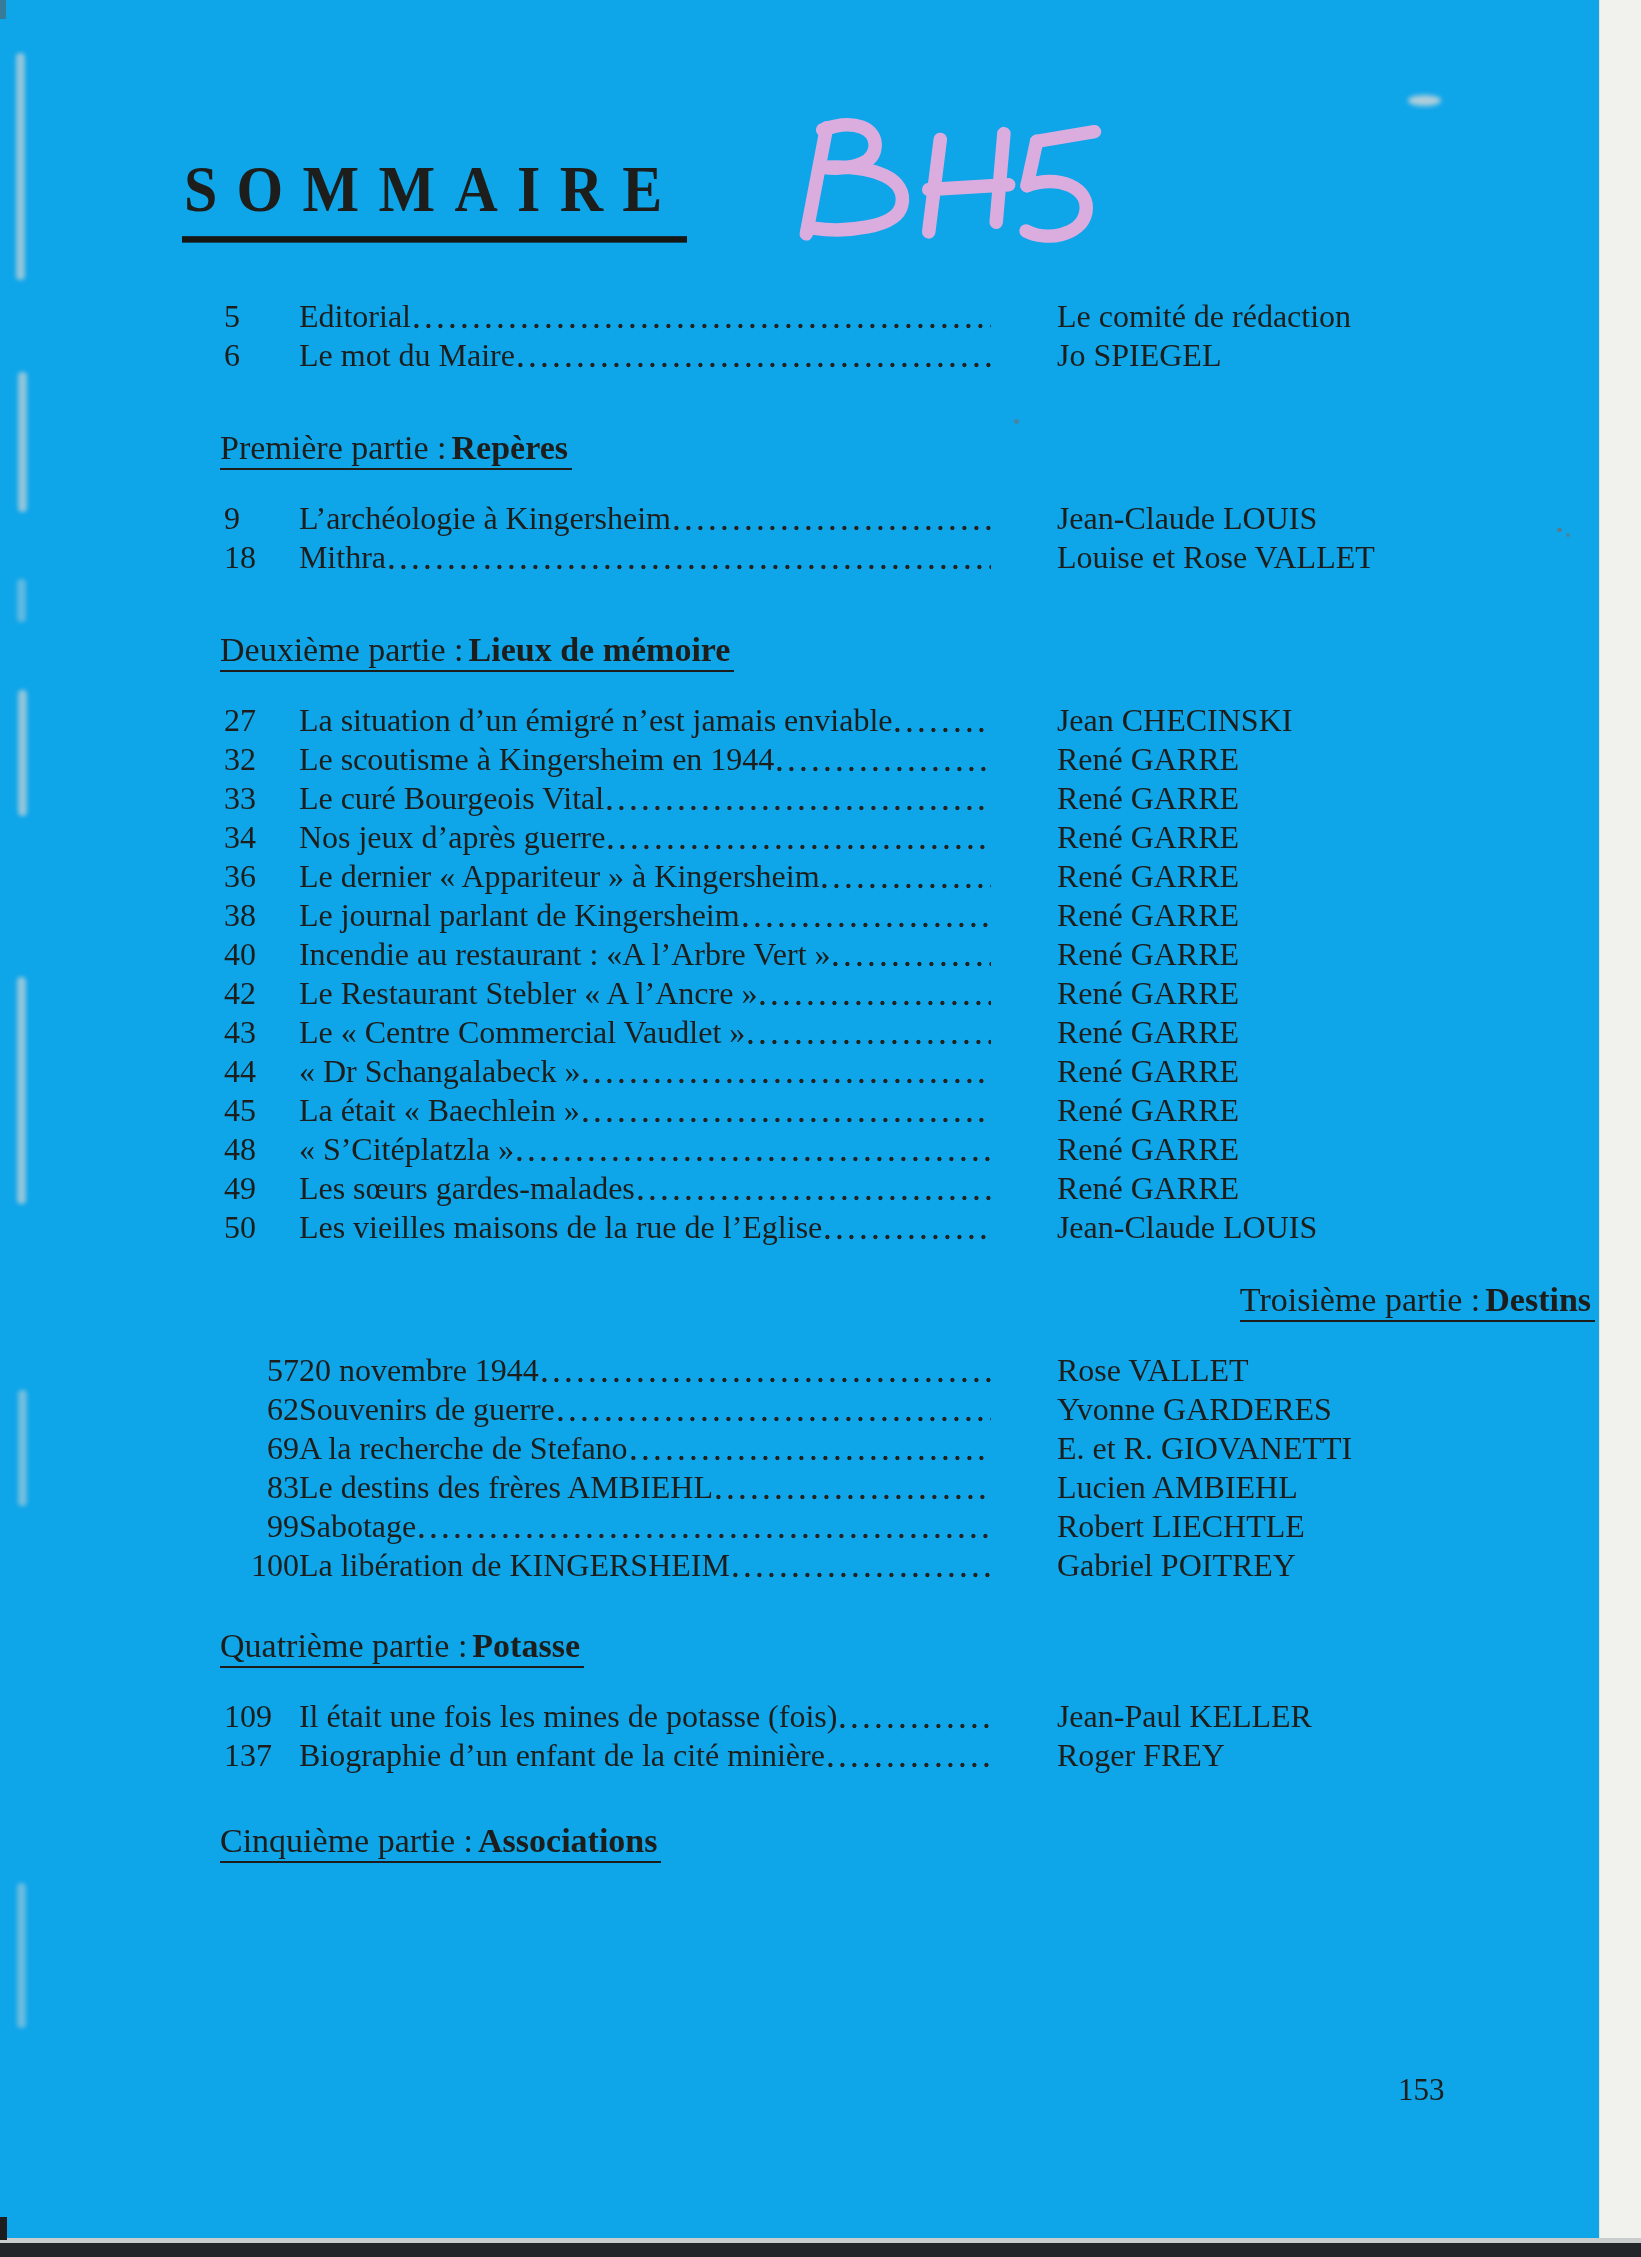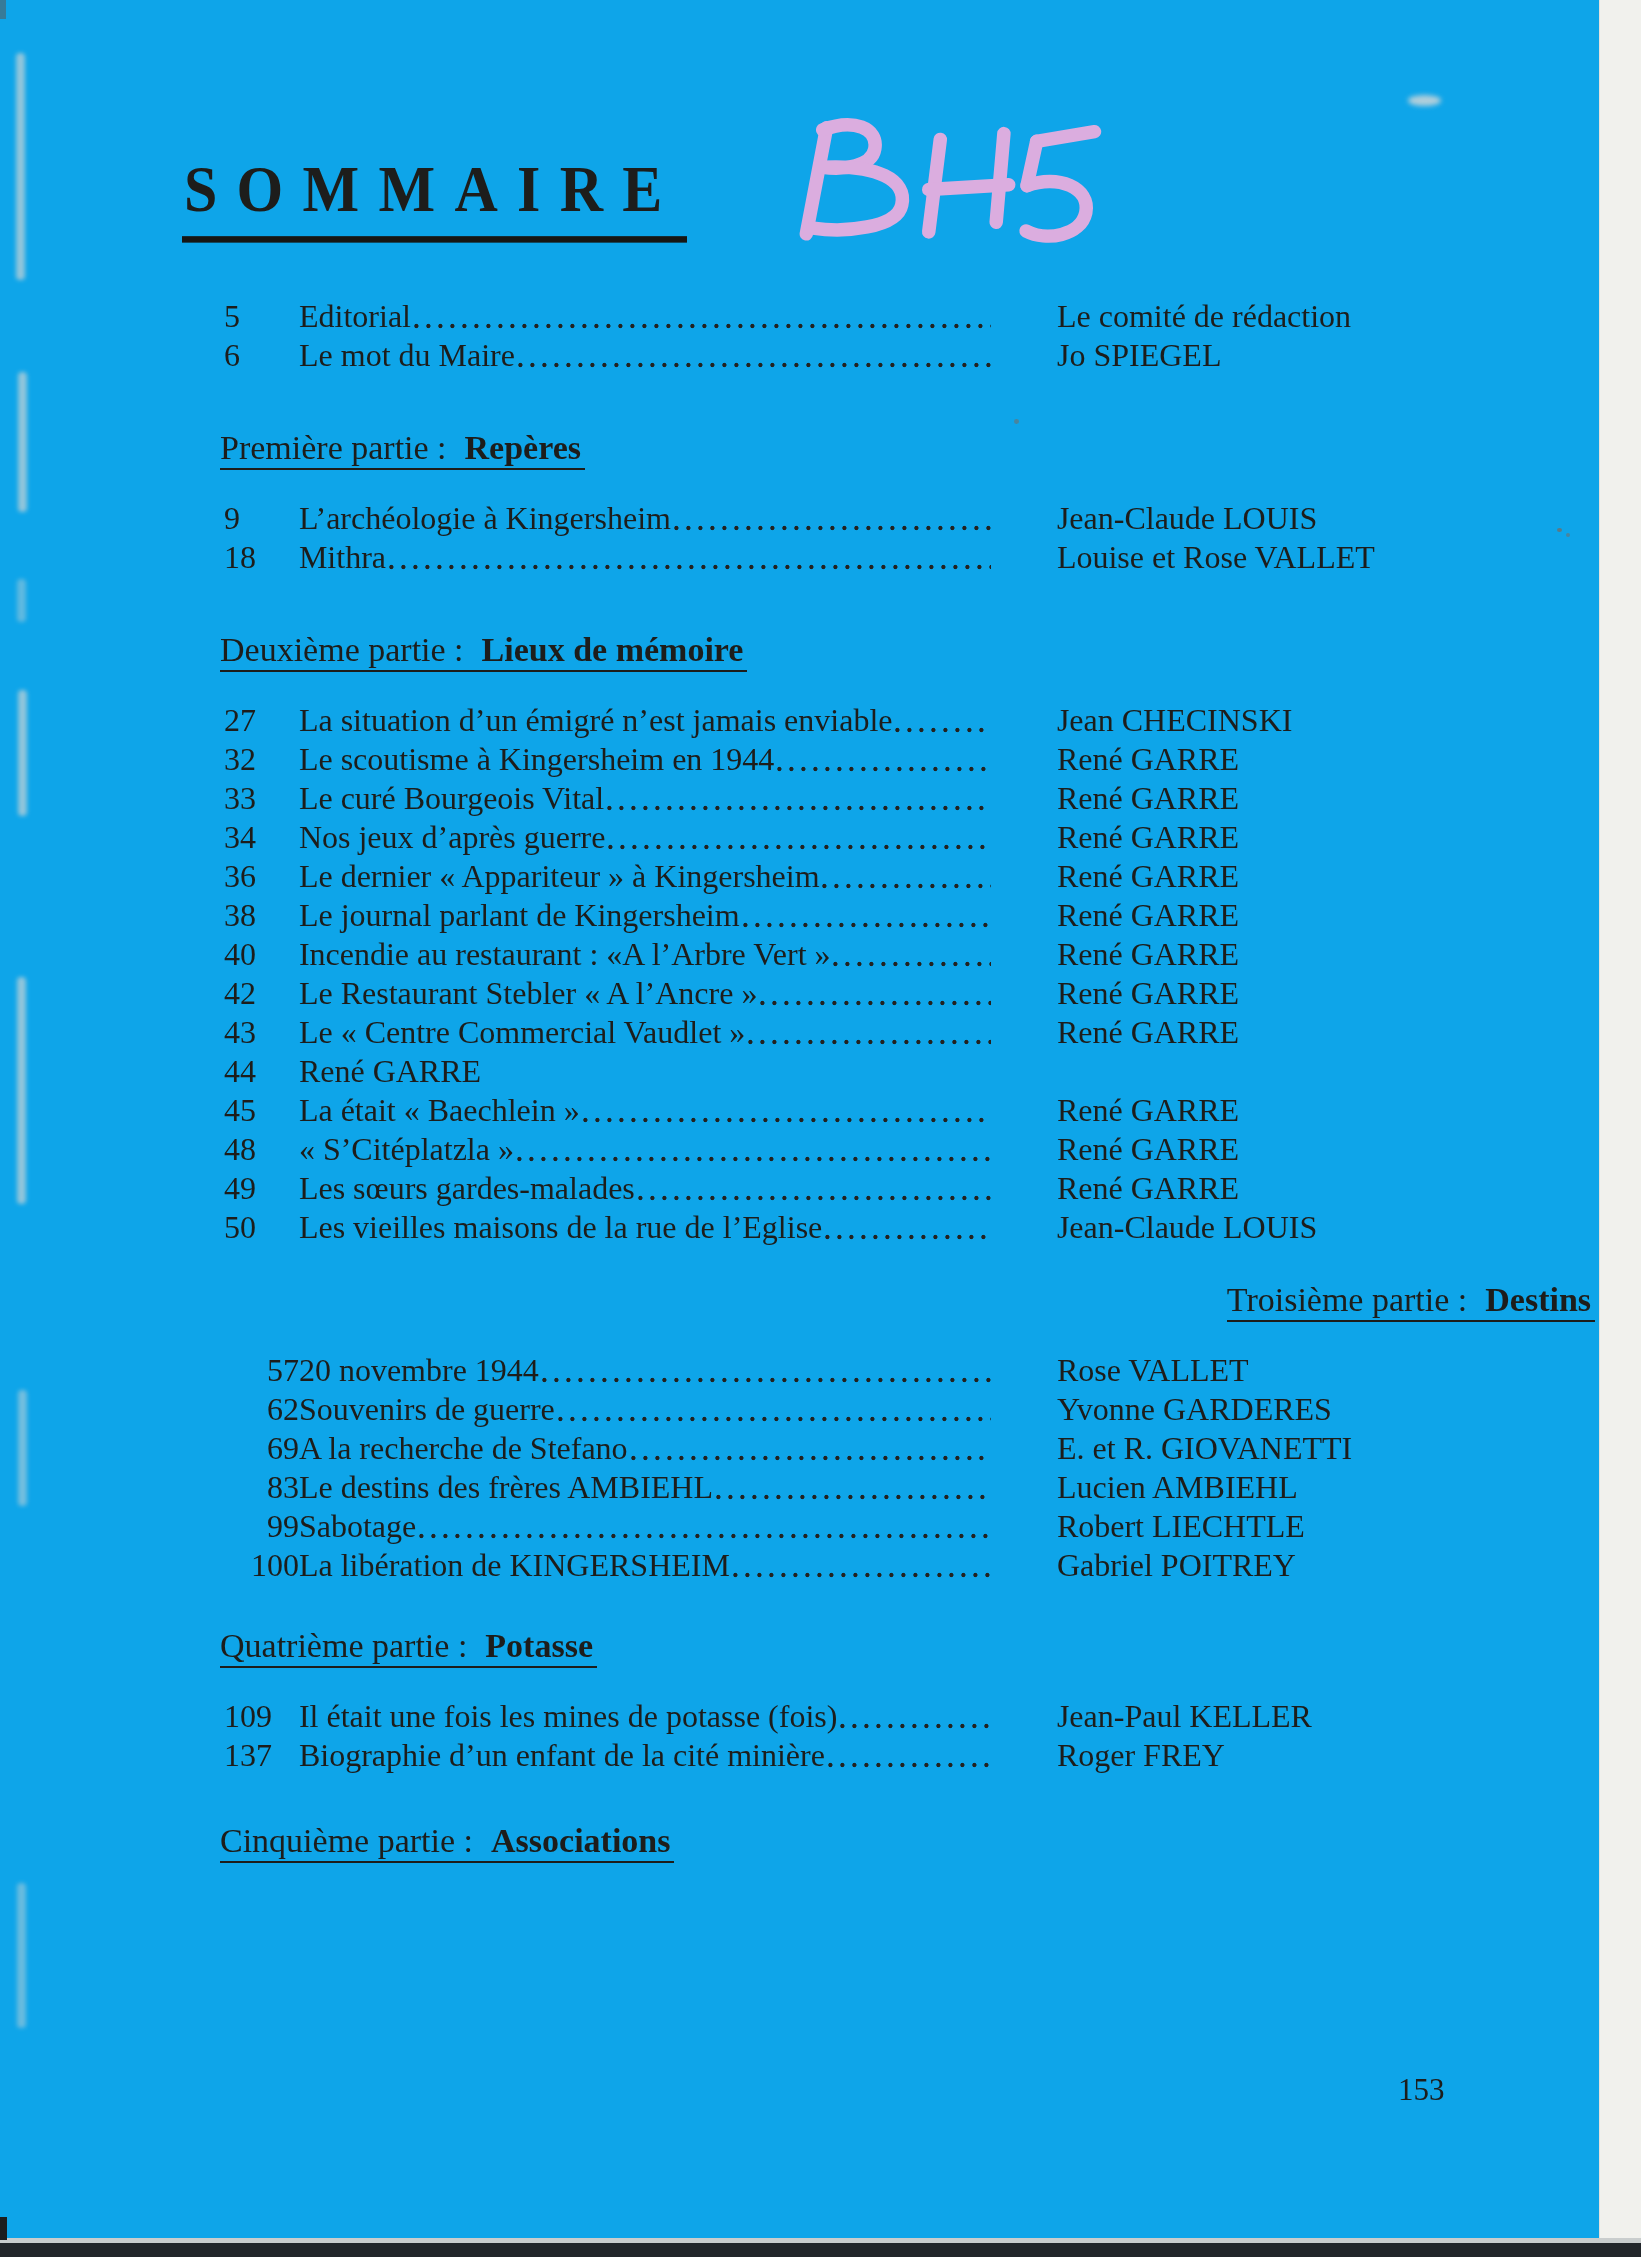--- a/index.html
+++ b/index.html
@@ -39,21 +39,21 @@
   }
   .toc-author{flex:none;white-space:nowrap;}
 
   #front-list{position:absolute;left:224px;top:297px;width:1371px;}
 
   .toc-section{position:absolute;left:220px;width:1375px;}
   .sec-heading{
     font-size:34px;line-height:39px;display:inline-block;
     border-bottom:2.9px solid #1d1d1b;padding:0 3.9px 1px 0;
   }
-  .sec-name{font-weight:bold;margin-left:18px;}
+  .sec-name{font-weight:bold;margin-left:5px;}
   .toc-section .toc-list{margin-top:29px;margin-left:3.9px;}
   .sec-pos-0{top:428px;}
   .sec-pos-1{top:630px;}
   .sec-pos-2{top:1280px;text-align:right;}
   .sec-pos-3{top:1626px;}
   .sec-pos-4{top:1821px;}
 
   
   #page-number{position:absolute;left:1398px;top:2072px;font-size:31px;}
 
@@ -232,20 +232,24 @@
     <span class="toc-num">43</span>
     <span class="toc-main">
       <span class="toc-title">Le « Centre Commercial Vaudlet »</span>
       <span class="toc-leader"></span>
     </span>
     <span class="toc-author">René GARRE</span>
   </div>
 
   <div class="toc-row">
     <span class="toc-num">44</span>
+    <span class="toc-main">
+      <span class="toc-title">« Dr Schangalabeck »</span>
+      <span class="toc-leader"></span>
+    </span>
     <span class="toc-author">René GARRE</span>
   </div>
 
   <div class="toc-row">
     <span class="toc-num">45</span>
     <span class="toc-main">
       <span class="toc-title">La était « Baechlein »</span>
       <span class="toc-leader"></span>
     </span>
     <span class="toc-author">René GARRE</span>

